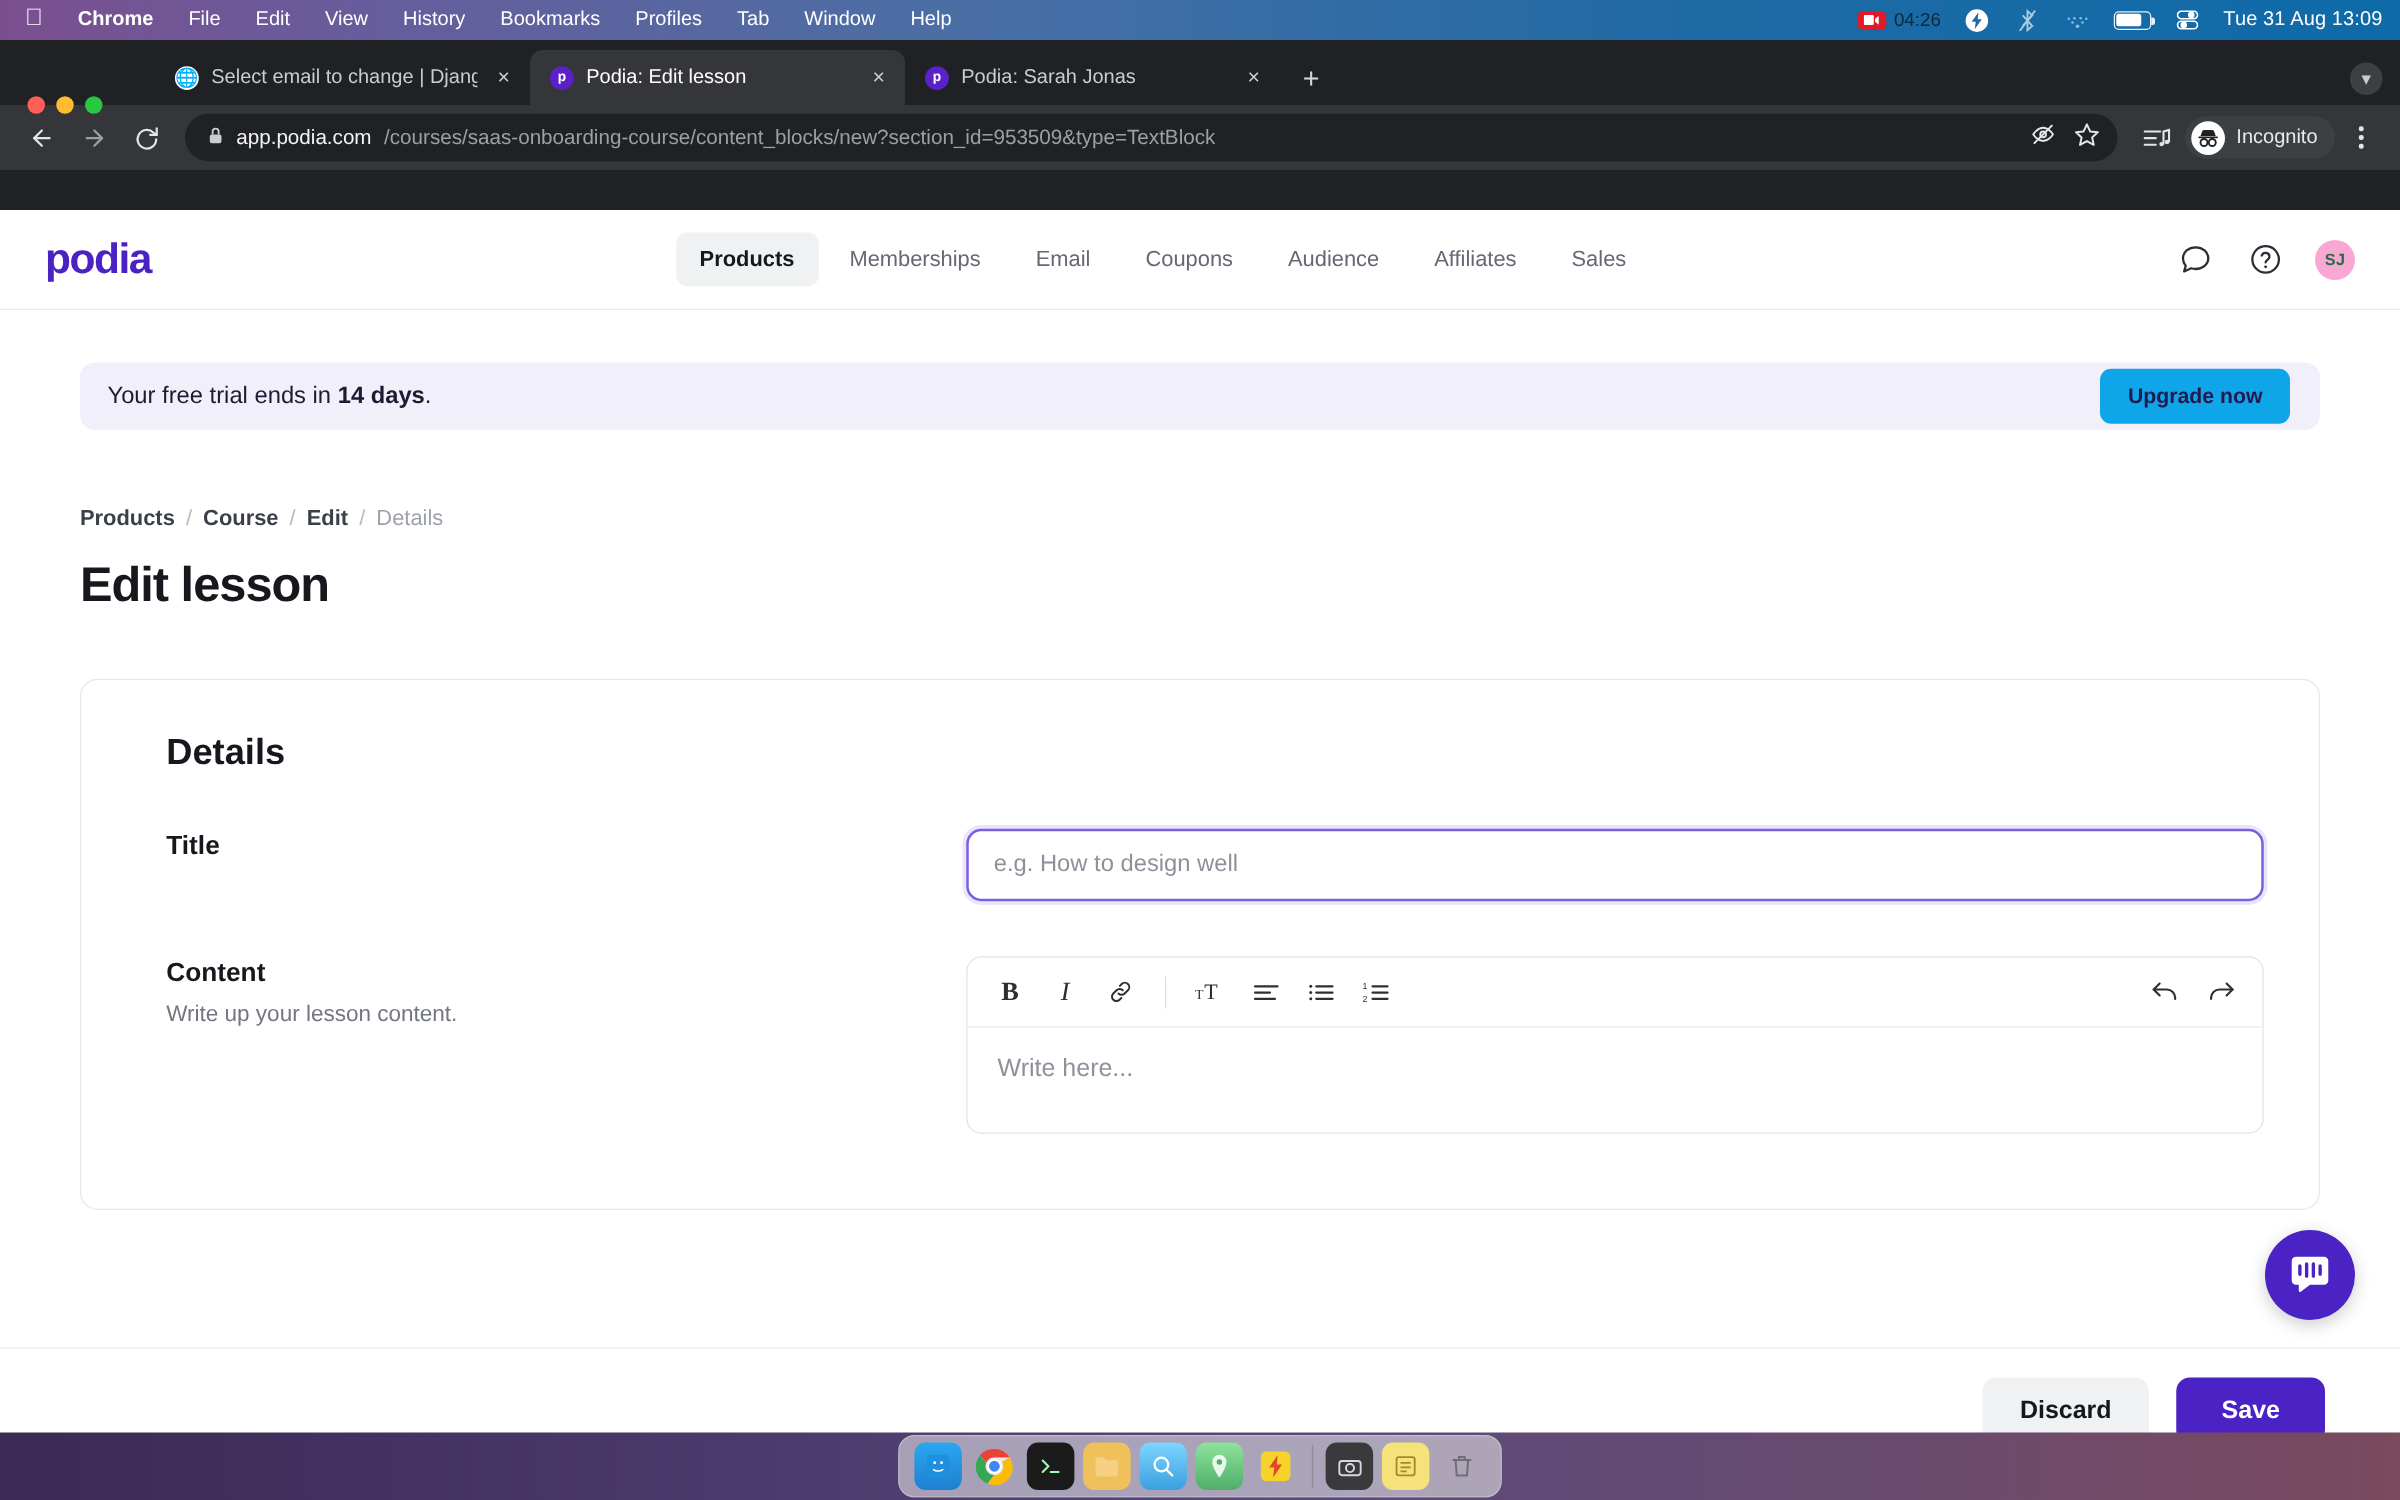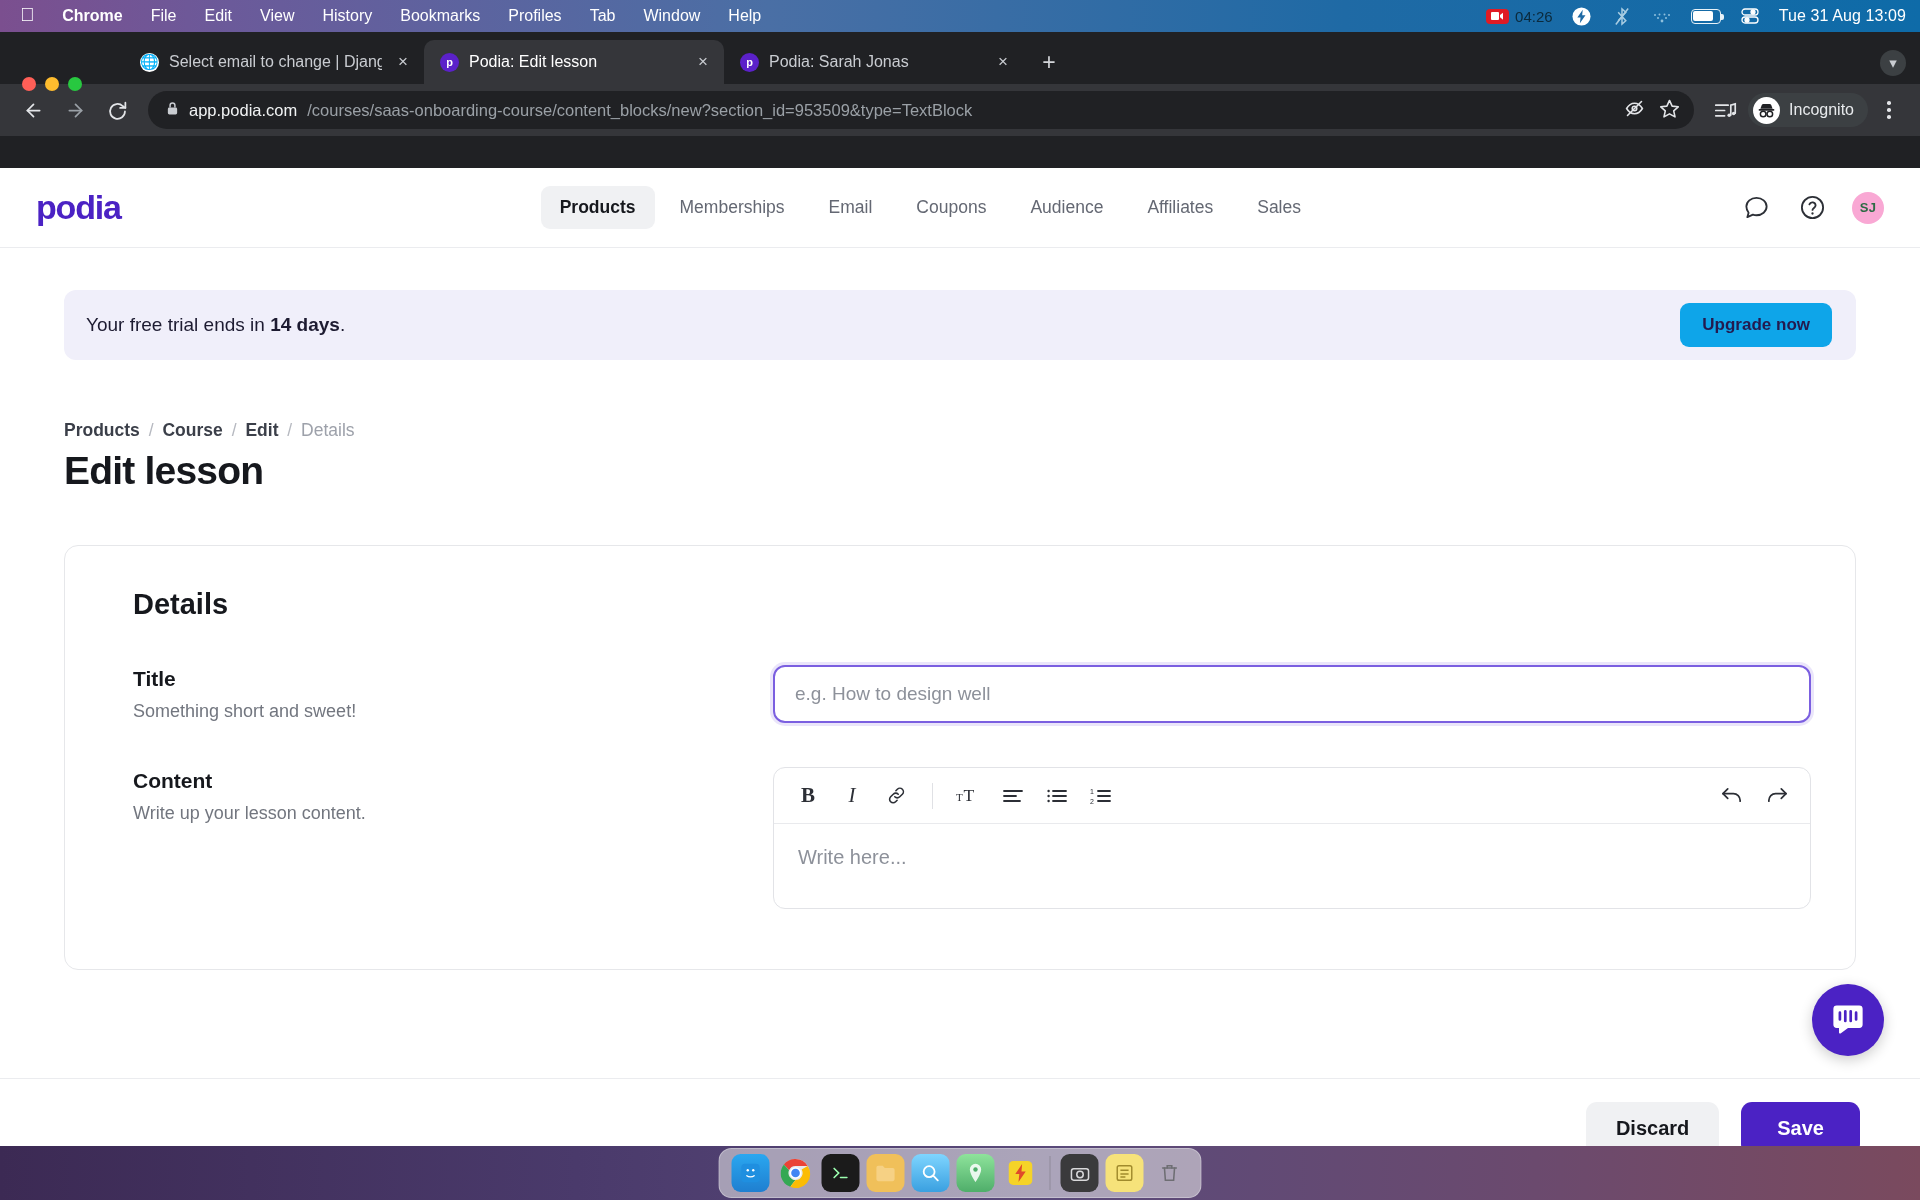--- a/index.html
+++ b/index.html
@@ -117,35 +117,35 @@
   .hdr-ico { width: 32px; height: 32px; display: flex; align-items: center; justify-content: center; }
   .avatar {
     width: 32px; height: 32px; border-radius: 50%; background: #f9a8d4;
     color: #2c6b44; font-size: 13px; font-weight: bold;
     display: flex; align-items: center; justify-content: center; letter-spacing: .3px;
   }
 
   .page-inner { padding: 0 64px; }
 
   .trial-banner {
-    margin-top: 42px; height: 70px; background: #f0effa; border-radius: 12px;
+    margin-top: 42px; height: 54px; background: #f0effa; border-radius: 12px;
     display: flex; align-items: center; padding: 0 24px 0 22px;
   }
   .trial-text { font-size: 19px; color: #1d1b31; }
   .trial-text b { font-weight: bold; }
   .upgrade-btn {
     margin-left: auto; background: #0ea5e9; color: #241a4f; border: none;
     border-radius: 9px; padding: 12px 22px; font-size: 17px; font-weight: bold;
     font-family: inherit; cursor: pointer;
   }
 
   .breadcrumb { margin-top: 60px; font-size: 17.5px; color: #3b3f49; font-weight: bold; }
   .breadcrumb .sep { color: #b6b9c0; font-weight: normal; padding: 0 4px; }
   .breadcrumb .cur { color: #9da1aa; font-weight: normal; }
-  .page-title { margin-top: 8px; font-size: 39px; font-weight: 800; color: #16181d; letter-spacing: -0.8px; }
+  .page-title { margin-top: 22px; font-size: 39px; font-weight: 800; color: #16181d; letter-spacing: -0.8px; }
 
   .card {
     margin-top: 52px; border: 1px solid #e6e7ea; border-radius: 14px;
     padding: 42px 44px 60px 68px;
   }
   .card-title { font-size: 29px; font-weight: bold; color: #16181d; }
 
   .field-row { display: flex; margin-top: 44px; }
   .field-label-col { width: 640px; flex: none; padding-top: 2px; }
   .field-label { font-size: 21px; font-weight: bold; color: #16181d; }
@@ -428,21 +428,20 @@
       </div>
 
       <h1 class="page-title">Edit lesson</h1>
 
       <div class="card">
         <div class="card-title">Details</div>
 
         <div class="field-row">
           <div class="field-label-col">
             <div class="field-label">Title</div>
-            <div class="field-help">Something short and sweet!</div>
           </div>
           <div class="field-input-col">
             <input class="text-input" type="text" placeholder="e.g. How to design well" style="">
           </div>
         </div>
 
         <div class="field-row">
           <div class="field-label-col">
             <div class="field-label">Content</div>
             <div class="field-help">Write up your lesson content.</div>

